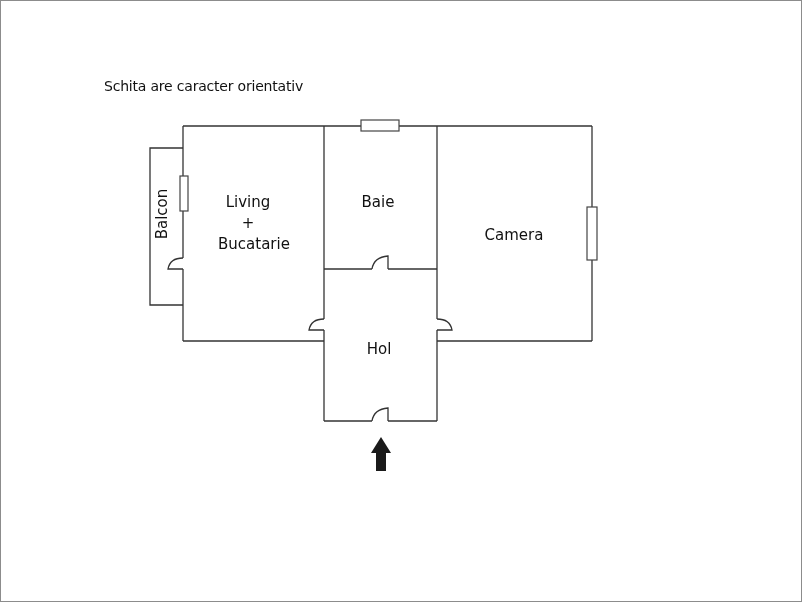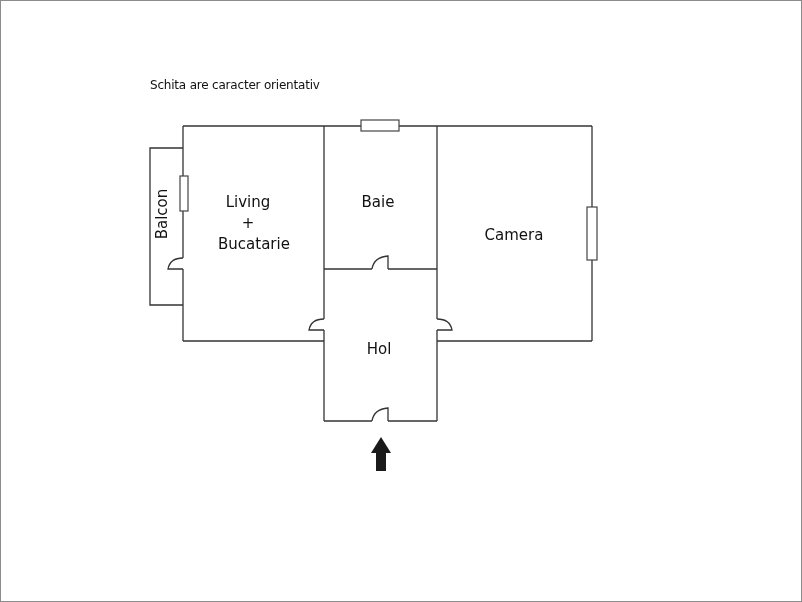--- a/index.html
+++ b/index.html
@@ -3,22 +3,22 @@
 <meta charset="utf-8">
 <style>
   html, body { margin: 0; padding: 0; background: #ffffff; }
   body { width: 802px; height: 602px; overflow: hidden; position: relative; }
   .frame {
     position: absolute; left: 0; top: 0; width: 800px; height: 600px;
     border: 1px solid #8c8c8c; background: #ffffff;
   }
   .title {
     position: absolute; left: 104px; top: 78px;
-    font-family: "DejaVu Sans", sans-serif; font-size: 12px; color: #111111;
-    white-space: nowrap; letter-spacing: -0.2px; margin-left: 46px;
+    font-family: "DejaVu Sans", sans-serif; font-size: 14px; color: #111111;
+    white-space: nowrap; letter-spacing: -0.2px;
   }
   svg.plan { position: absolute; left: 0; top: 0; }
   .wall { stroke: #333333; stroke-width: 1.3; fill: none; }
   .win { stroke: #444444; stroke-width: 1.2; fill: #ffffff; }
   .door { stroke: #333333; stroke-width: 1.3; fill: none; }
   .label {
     font-family: "DejaVu Sans", sans-serif; font-size: 15px; fill: #111111;
   }
 </style>
 </head>

